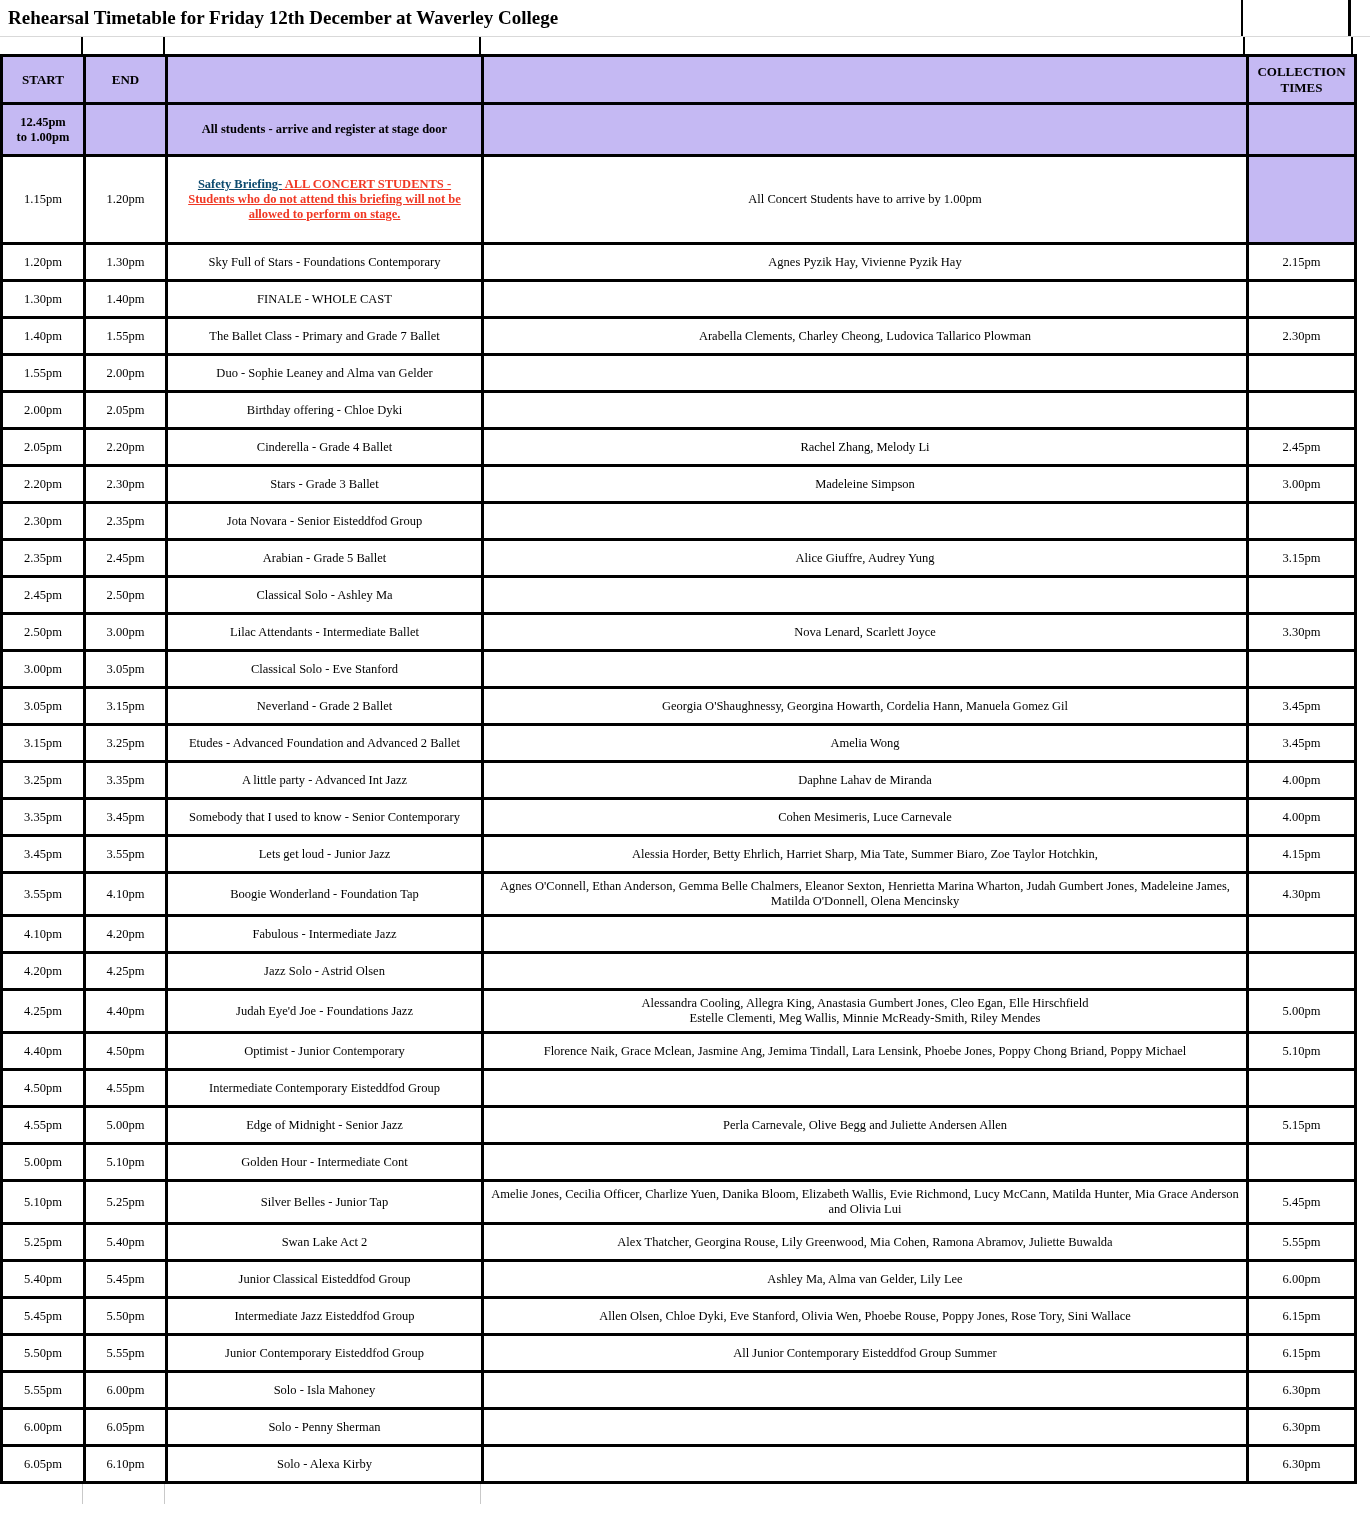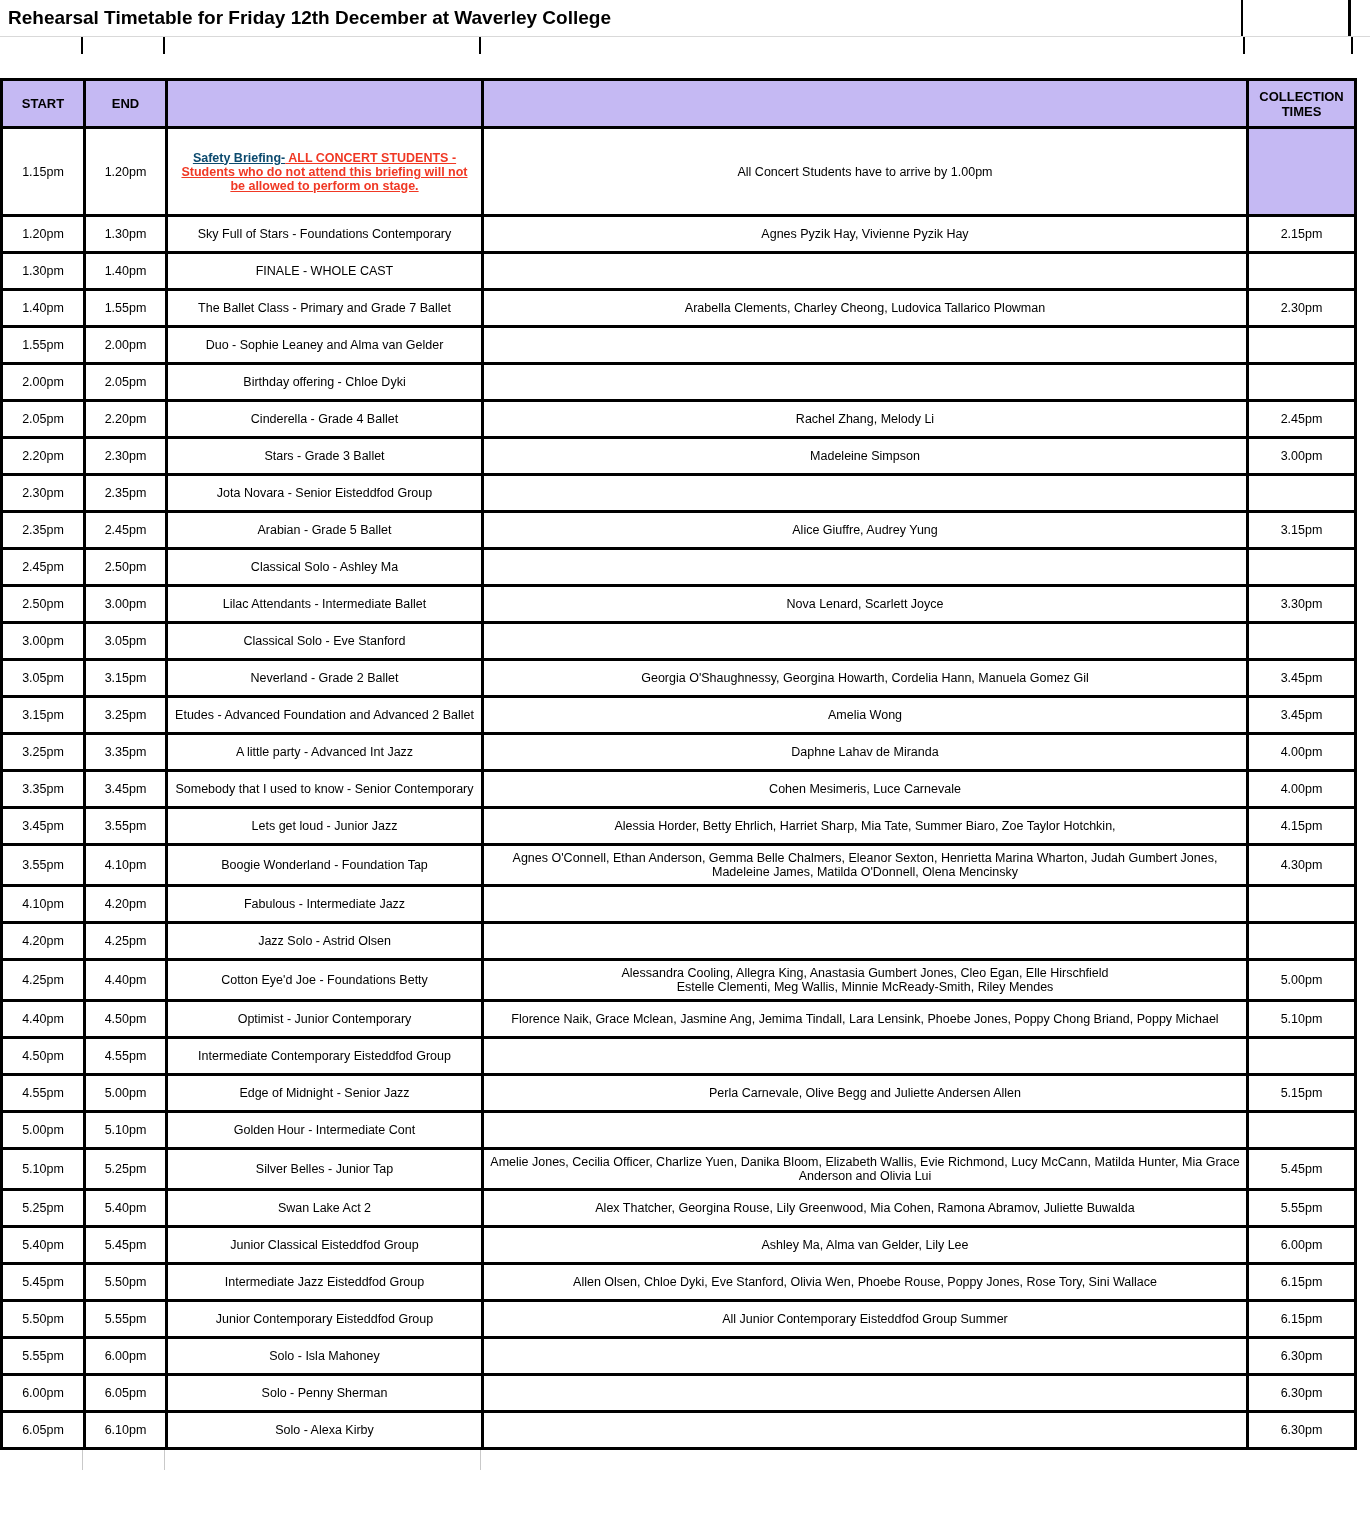--- a/index.html
+++ b/index.html
@@ -1,35 +1,35 @@
 <!DOCTYPE html>
 <html style="--purple: #c5b9f3; --red: #f03824;"><head>
 <meta charset="utf-8">
 <style>
   html,body { margin:0; padding:0; background:#ffffff; }
   .sheet {
     width:1370px; min-height:1536px; background:#ffffff;
-    font-family:Liberation Sans, sans-serif;
+    font-family:Liberation Serif, serif;
     color:#000; position:relative;
   }
   
   .titlebar { display:flex; height:36px; border-bottom:1px solid #d9d9d9; }
   .title-cell {
     width:1243px; box-sizing:border-box; display:flex; align-items:center;
     padding-left:8px; font-size:19px; font-weight:bold;
     border-right:2px solid #000;
   }
   .title-spacer { width:108px; box-sizing:border-box; border-right:3px solid #000; }
   
   .gaprow { height:17px; position:relative; }
   .gaprow .tick { position:absolute; top:0; bottom:0; width:2px; background:#000; }
   .tick-a { left:81px; } .tick-b { left:163px; } .tick-c { left:479px; }
   .tick-d { left:1243px; } .tick-e { left:1351px; width:3px; }
   
-  table.timetable { border-collapse:collapse; table-layout:fixed; width:1354px;margin-top:24px; }
+  table.timetable { border-collapse:collapse; table-layout:fixed; width:1354px; }
   table.timetable td, table.timetable th {
     border:3px solid #000; box-sizing:border-box;
     text-align:center; vertical-align:middle;
     font-size:12.5px; padding:5px 6px; overflow:hidden;
     white-space:pre-line;
   }
   .col-start { width:83px; } .col-end { width:82px; }
   .col-activity { width:316px; } .col-participants { width:765px; }
   .col-collection { width:108px; }
   tr.header-row { height:48px; }
@@ -74,20 +74,28 @@
     <thead>
       <tr class="header-row">
         <th>START</th>
         <th>END</th>
         <th></th>
         <th></th>
         <th>COLLECTION TIMES</th>
       </tr>
     </thead>
     <tbody>
+      <tr class="arrival-row">
+        <td>12.45pm
+to 1.00pm</td>
+        <td></td>
+        <td>All students - arrive and register at stage door</td>
+        <td></td>
+        <td></td>
+      </tr>
       <tr class="safety-row">
         <td>1.15pm</td>
         <td>1.20pm</td>
         <td><span class="safety-black">Safety Briefing-</span><span class="safety-red"> ALL CONCERT STUDENTS - Students who do not attend this briefing will not be allowed to perform on stage.</span></td>
         <td>All Concert Students have to arrive by 1.00pm</td>
         <td class="purple-cell"></td>
       </tr>
 
     <tr class="data-row">
           <td>1.20pm</td>
@@ -225,21 +233,21 @@
         <tr class="data-row">
           <td>4.20pm</td>
           <td>4.25pm</td>
           <td>Jazz Solo - Astrid Olsen</td>
           <td></td>
           <td></td>
         </tr>
         <tr class="data-row">
           <td>4.25pm</td>
           <td>4.40pm</td>
-          <td>Cotton Eye'd Joe - Foundations Betty</td>
+          <td>Judah Eye'd Joe - Foundations Jazz</td>
           <td>Alessandra Cooling, Allegra King, Anastasia Gumbert Jones, Cleo Egan, Elle Hirschfield
 Estelle Clementi, Meg Wallis, Minnie McReady-Smith, Riley Mendes</td>
           <td>5.00pm</td>
         </tr>
         <tr class="data-row">
           <td>4.40pm</td>
           <td>4.50pm</td>
           <td>Optimist - Junior Contemporary</td>
           <td>Florence Naik, Grace Mclean, Jasmine Ang, Jemima Tindall, Lara Lensink, Phoebe Jones, Poppy Chong Briand, Poppy Michael</td>
           <td>5.10pm</td>

